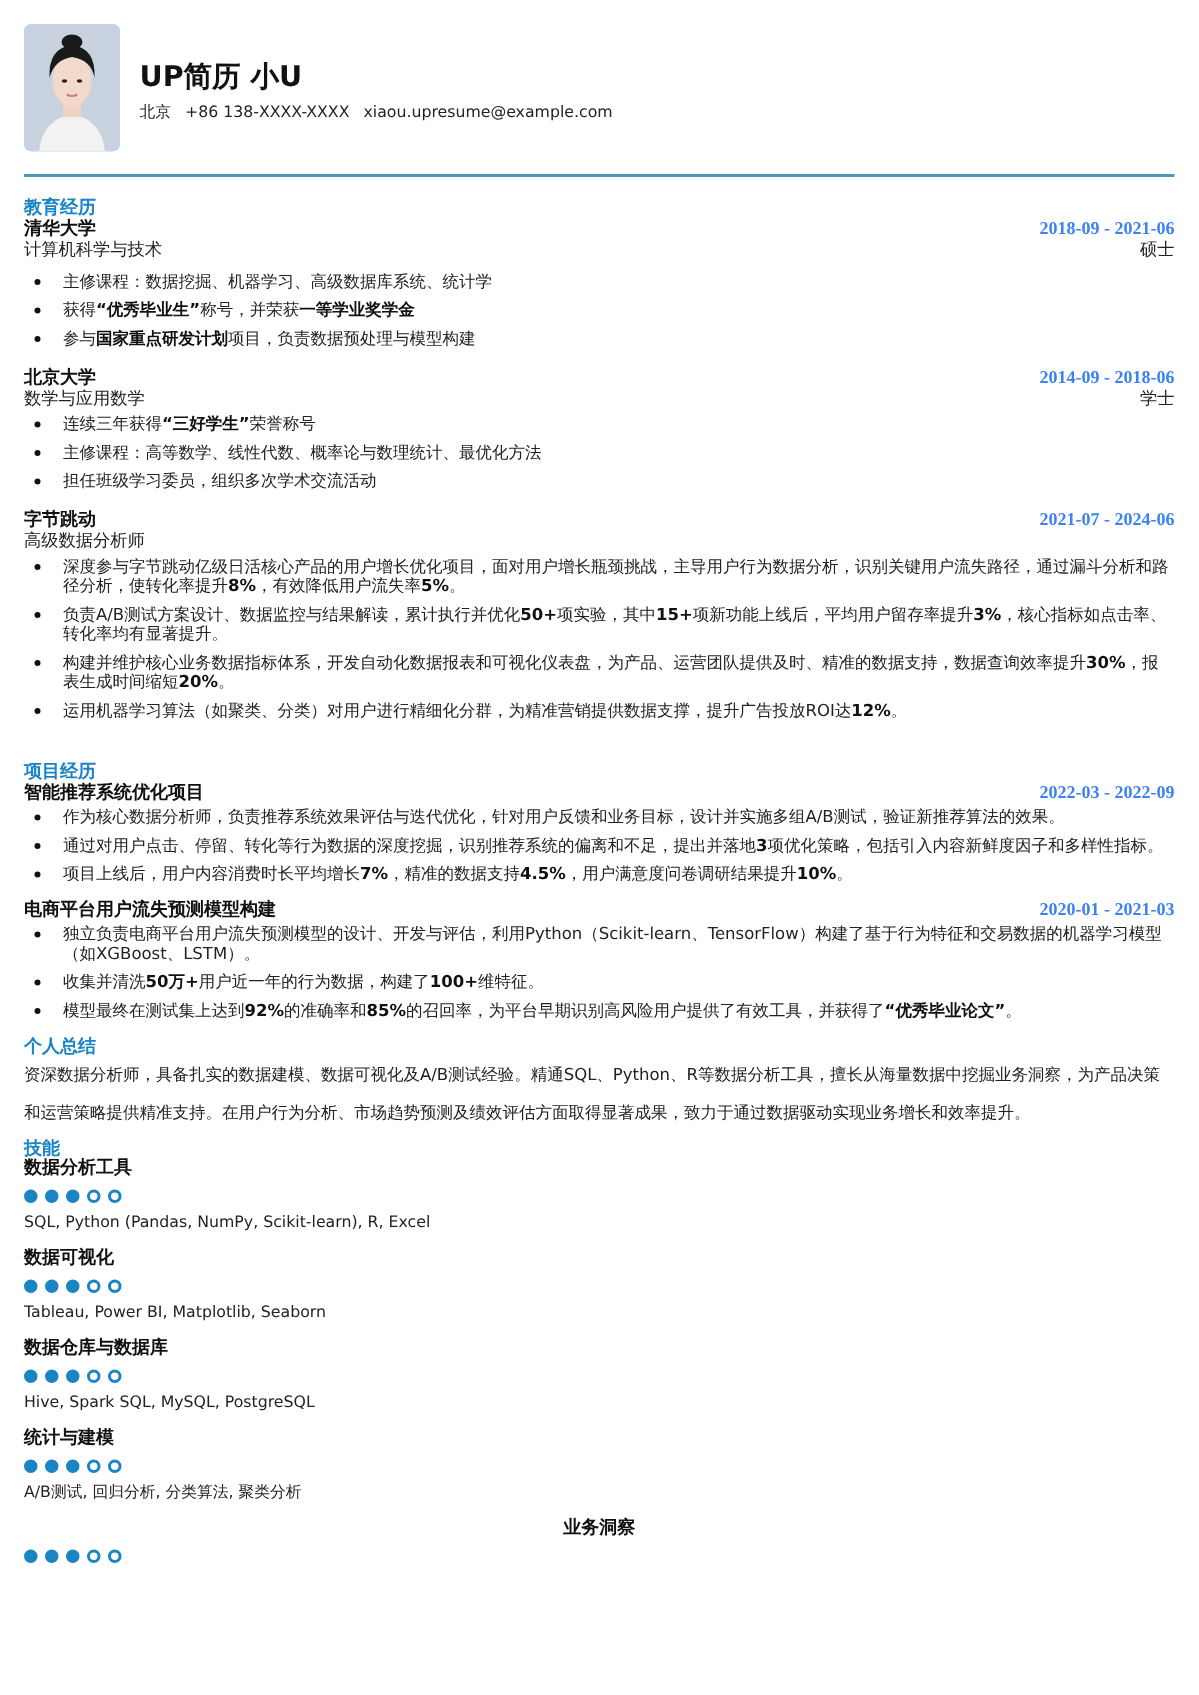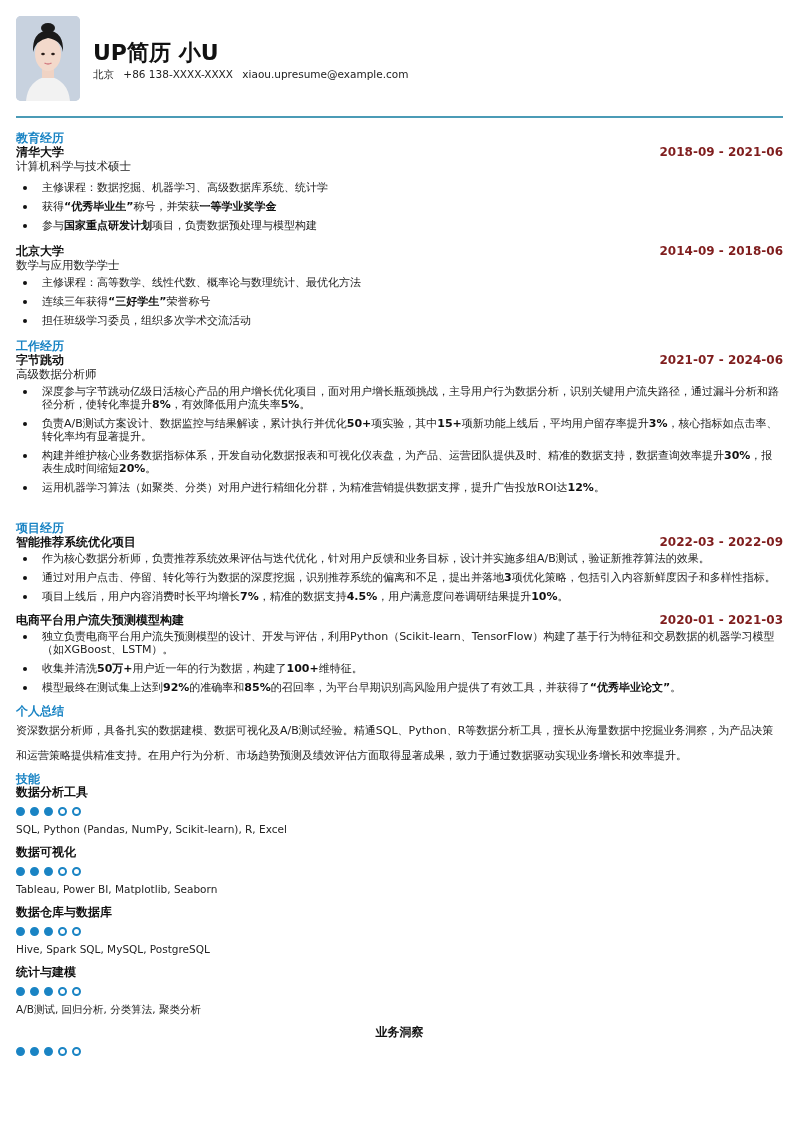--- a/index.html
+++ b/index.html
@@ -2,30 +2,30 @@
 <html><head>
 <meta charset="utf-8">
 <style>
   * { margin:0; padding:0; box-sizing:border-box; }
   html, body { width:799px; height:1130px; background:#ffffff; overflow:hidden; }
   body { font-family: "DejaVu Sans", "Liberation Sans", sans-serif; color:#222; position:relative; }
   .page { position:absolute; left:16px; top:0; width:767px; }
 
   .header { position:relative; height:118px; }
   .photo { position:absolute; left:0; top:16px; width:64px; height:85px; border-radius:5px; overflow:hidden; background:#c9d3e0; }
-  .name { position:absolute; left:77px; top:38px; font-size:22px; font-weight:bold; color:#111; letter-spacing:0; }
+  .name { position:absolute; left:77px; top:38px; font-size:19px; font-weight:bold; color:#111; letter-spacing:0; }
   .contact { position:absolute; left:77px; top:68px; font-size:10.5px; color:#222; white-space:nowrap; }
   .contact span { margin-right:6px; }
   .divider { position:absolute; left:0; top:116px; width:767px; height:2px; background:#4b9bb6; }
 
   .section-title { font-size:12px; font-weight:bold; color:#1a84c4; line-height:14px; }
-  .entry-head { display:flex; justify-content:space-between; align-items:center; }
+  .entry-head { display:flex; justify-content:space-between; align-items:center;font-family:Liberation Serif, serif; }
   .entry-title { font-size:12px; font-weight:bold; color:#111; line-height:14px; }
-  .entry-date { font-size:12px; font-weight:bold; color:#7f1d1d; line-height:14px; }
-  .entry-sub { display:flex; justify-content:flex-start; font-size:11.5px; color:#222; line-height:14px; }
+  .entry-date { font-size:12px; font-weight:bold; color:#3b82f6; line-height:14px; }
+  .entry-sub { display:flex; justify-content:space-between; font-size:11.5px; color:#222; line-height:14px; }
   ul.bullets { list-style:none; margin-top:2px; }
   ul.bullets li { position:relative; padding-left:26px; font-size:11px; line-height:13px; color:#222; margin-bottom:6px; }
   ul.bullets li::before { content:""; position:absolute; left:7px; top:5px; width:4px; height:4px; border-radius:50%; background:#111; }
   ul.bullets li b { font-weight:bold; color:#111; }
   .summary { font-size:11px; line-height:25px; color:#222; }
 
   .skill-name { font-size:12px; font-weight:bold; color:#111; line-height:14px;font-family:Liberation Mono, monospace; }
   .dots { display:flex; gap:5px; margin-top:7px; }
   .dot { width:9px; height:9px; border-radius:50%; border:2px solid #1a84c4; }
   .dot.filled { background:#1a84c4; }
@@ -81,29 +81,28 @@
     <div style="margin-top:12px;">
       <div class="entry-head">
         <span class="entry-title">北京大学</span>
         <span class="entry-date">2014-09 - 2018-06</span>
       </div>
       <div class="entry-sub">
         <span>数学与应用数学</span>
         <span>学士</span>
       </div>
       <ul class="bullets" style="margin-top:4px;">
+        <li><span>连续三年获得</span><b>“三好学生”</b><span>荣誉称号</span></li>
         <li><span>主修课程：高等数学、线性代数、概率论与数理统计、最优化方法</span></li>
-        <li><span>连续三年获得</span><b>“三好学生”</b><span>荣誉称号</span></li>
         <li><span>担任班级学习委员，组织多次学术交流活动</span></li>
       </ul>
     </div>
   </div>
 
   <div style="margin-top:12px;">
-    <div class="section-title">工作经历</div>
     <div>
       <div class="entry-head">
         <span class="entry-title">字节跳动</span>
         <span class="entry-date">2021-07 - 2024-06</span>
       </div>
       <div class="entry-sub">
         <span>高级数据分析师</span>
       </div>
       <ul class="bullets" style="margin-top:4px;">
         <li><span>深度参与字节跳动亿级日活核心产品的用户增长优化项目，面对用户增长瓶颈挑战，主导用户行为数据分析，识别关键用户流失路径，通过漏斗分析和路径分析，使转化率提升</span><b>8%</b><span>，有效降低用户流失率</span><b>5%</b><span>。</span></li>

